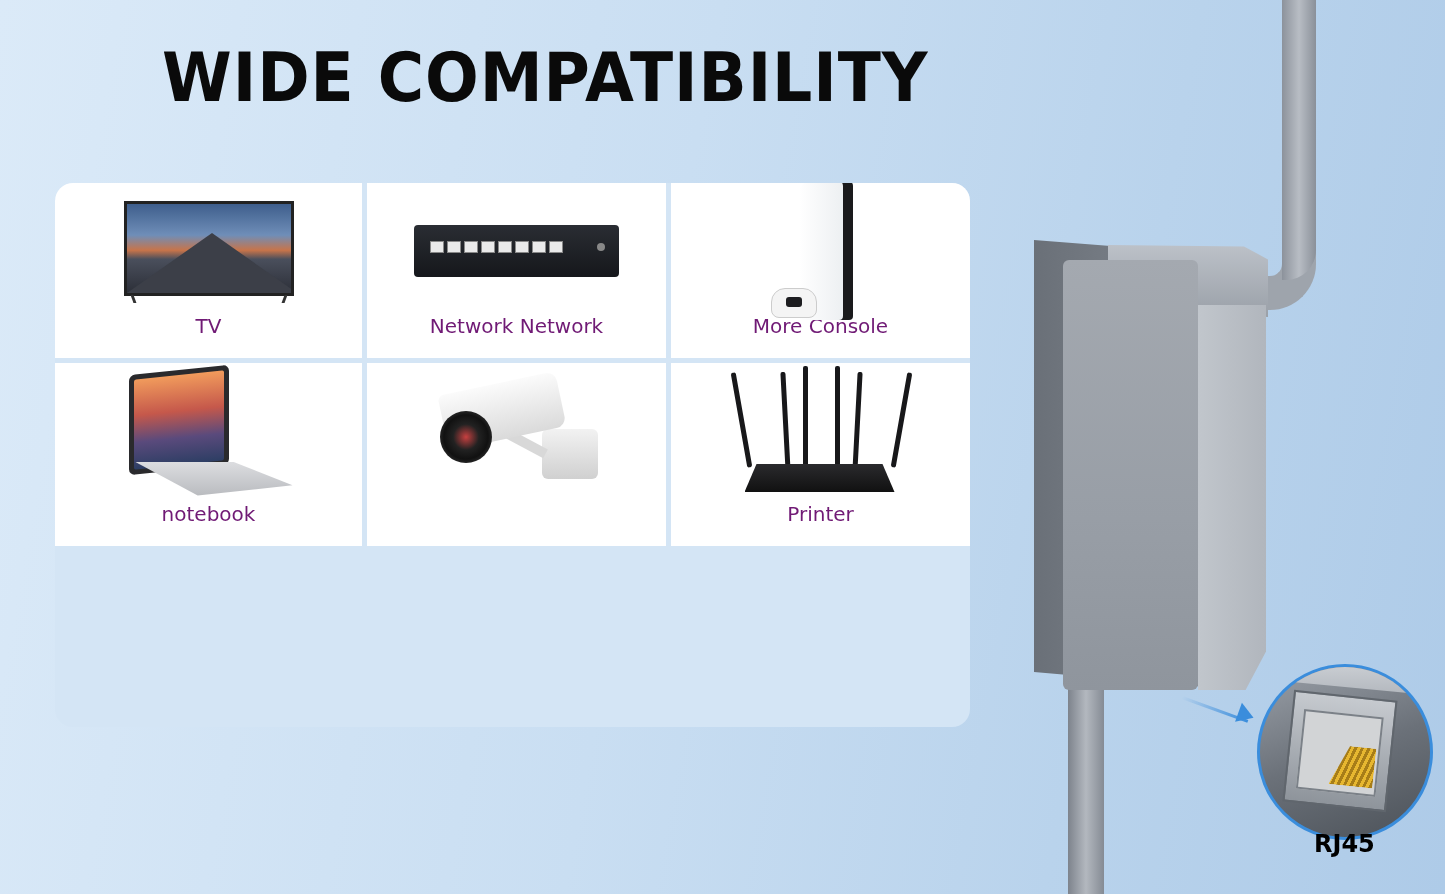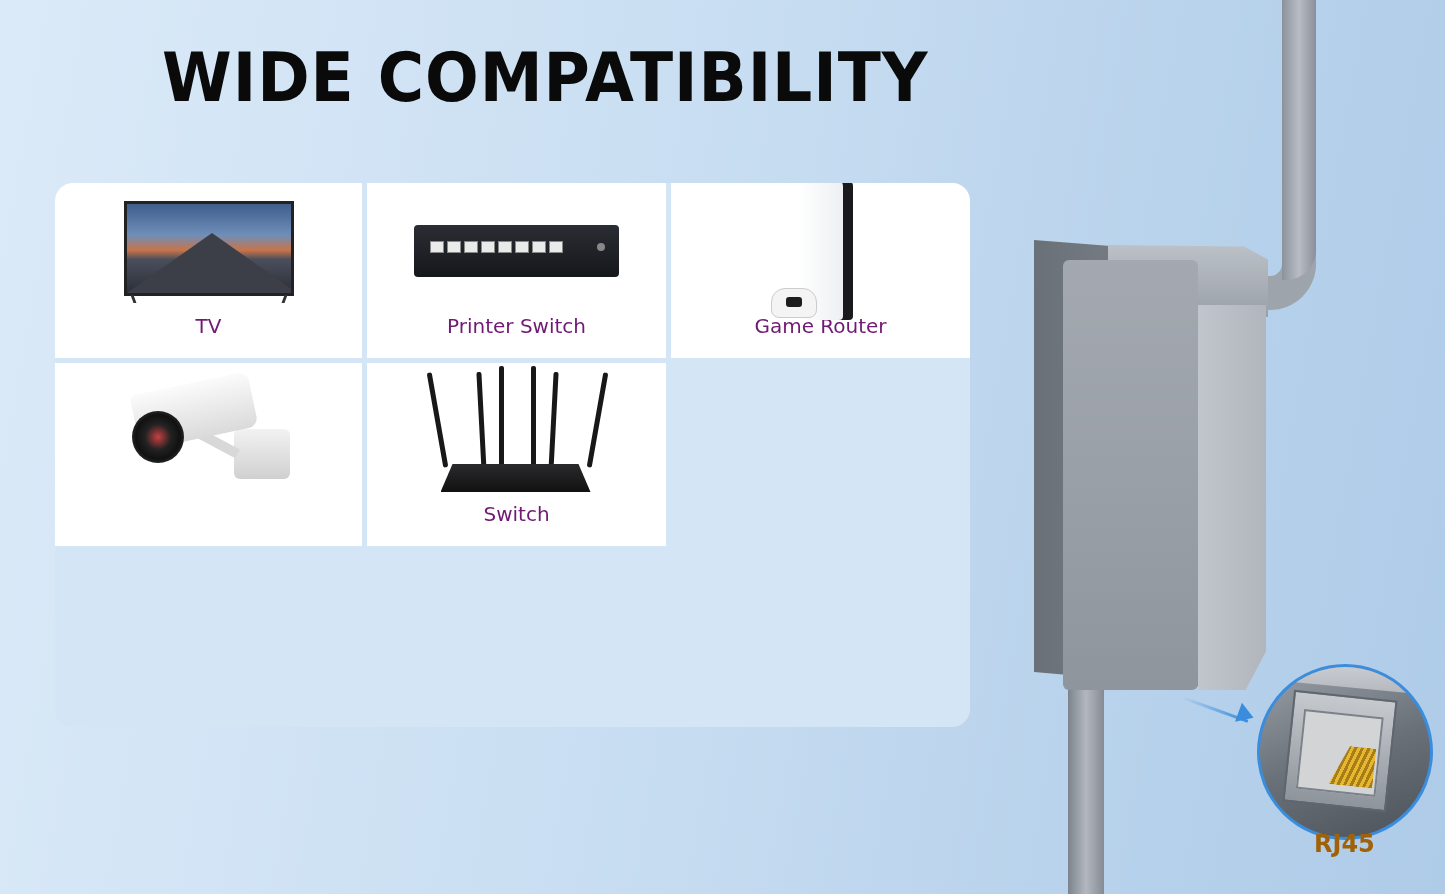--- a/index.html
+++ b/index.html
@@ -109,21 +109,21 @@
   .box-front { position: absolute; left: 1063px; top: 260px; width: 135px; height: 430px; background: linear-gradient(180deg, #a4a9b0 0%, #989ea6 60%, #8f959d 100%); border-radius: 6px; }
   .box-side { position: absolute; left: 1198px; top: 305px; width: 68px; height: 385px; background: linear-gradient(90deg, #c1c6cc, #b1b6bd); clip-path: polygon(0 0, 100% 0, 100% 90%, 70% 100%, 0 100%); }
 
   .zoom-circle { position: absolute; left: 1257px; top: 664px; width: 176px; height: 176px; border-radius: 50%; border: 3px solid #3a8ddc; overflow: hidden; background: linear-gradient(160deg, #9aa0a8 0%, #6b7179 50%, #4c5259 100%); }
   .zoom-circle .lip { position: absolute; left: 0; top: 0; width: 100%; height: 40px; background: linear-gradient(#c8ccd1, #a9aeb5); clip-path: polygon(0 0, 100% 0, 100% 70%, 0 30%); }
   .zoom-circle .jack { position: absolute; left: 28px; top: 28px; width: 104px; height: 112px; background: linear-gradient(#c6cacf, #8e949b); border: 2px solid #60666d; transform: rotate(6deg); }
   .zoom-circle .jack-inner { position: absolute; left: 10px; top: 16px; width: 80px; height: 80px; background: #d2d4d6; border: 2px solid #7b8188; }
   .zoom-circle .pins { position: absolute; left: 30px; top: 30px; width: 44px; height: 40px; background: repeating-linear-gradient(110deg, #e7b730 0 3px, #a77d18 3px 6px); clip-path: polygon(40% 0, 100% 0, 100% 100%, 0 100%); }
   .arrow { position: absolute; left: 1182px; top: 696px; width: 70px; height: 3px; background: linear-gradient(90deg, rgba(58,141,220,0), #3a8ddc); transform: rotate(20deg); transform-origin: left center; }
   .arrow-head { position: absolute; left: 1238px; top: 705px; width: 0; height: 0; border-top: 10px solid transparent; border-bottom: 10px solid transparent; border-left: 16px solid #3a8ddc; transform: rotate(20deg); }
-  .rj45 { position: absolute; left: 1314px; top: 830px; font-size: 24px; font-weight: 700; color: #a16207; font-family: "DejaVu Sans", sans-serif; }
+  .rj45 { position: absolute; left: 1314px; top: 830px; font-size: 24px; font-weight: 700; color: #000000; font-family: "DejaVu Sans", sans-serif; }
 </style>
 </head>
 <body>
 
 <div class="title">WIDE COMPATIBILITY</div>
 
 <div class="grid">
   <div class="cell">
     <div class="illus">
         <div class="tv">
@@ -148,35 +148,46 @@
             <div class="port"></div>
             <div class="port"></div>
             <div class="port"></div>
             <div class="port"></div>
             <div class="port"></div>
             <div class="port"></div>
           </div>
       <div class="pw"></div>
     </div>
       </div>
-    <div class="label">Printer Switch</div>
+    <div class="label">Network Network</div>
   </div>
 
 
   <div class="cell">
     <div class="illus" style="bottom:36px">
         <div class="console">
       <div class="body"></div>
           <div class="pad"></div>
     </div>
       </div>
-    <div class="label">Game Router</div>
-  </div>
-
-
+    <div class="label">More Console</div>
+  </div>
+
+
+  <div class="cell">
+    <div class="illus">
+        <div class="laptop">
+      <div class="lid">
+            <div class="img"></div>
+          </div>
+      <div class="deck"></div>
+    </div>
+      </div>
+    <div class="label">notebook</div>
+  </div>
 
   <div class="cell">
     <div class="illus">
         <div class="camera">
       <div class="mount"></div>
           <div class="arm"></div>
       <div class="housing"></div>
           <div class="lens"></div>
     </div>
       </div>
@@ -187,21 +198,21 @@
         <div class="router">
       <div class="ant" style="left:8px;transform:rotate(-10deg)"></div>
       <div class="ant" style="left:52px;height:100px;transform:rotate(-3deg)"></div>
       <div class="ant" style="left:72px;top:-6px;height:100px"></div>
       <div class="ant" style="left:104px;top:-6px;height:100px"></div>
       <div class="ant" style="left:124px;height:100px;transform:rotate(3deg)"></div>
       <div class="ant" style="left:168px;transform:rotate(10deg)"></div>
       <div class="base"></div>
     </div>
       </div>
-    <div class="label">Switch</div>
+    <div class="label">Printer</div>
   </div>
 
 </div>
 
 <div>
   <div class="cable-bottom"></div>
   <div class="box-back"></div>
   <div class="cable-bend"></div>
   <div class="cable-top"></div>
   <div class="box-top"></div>

